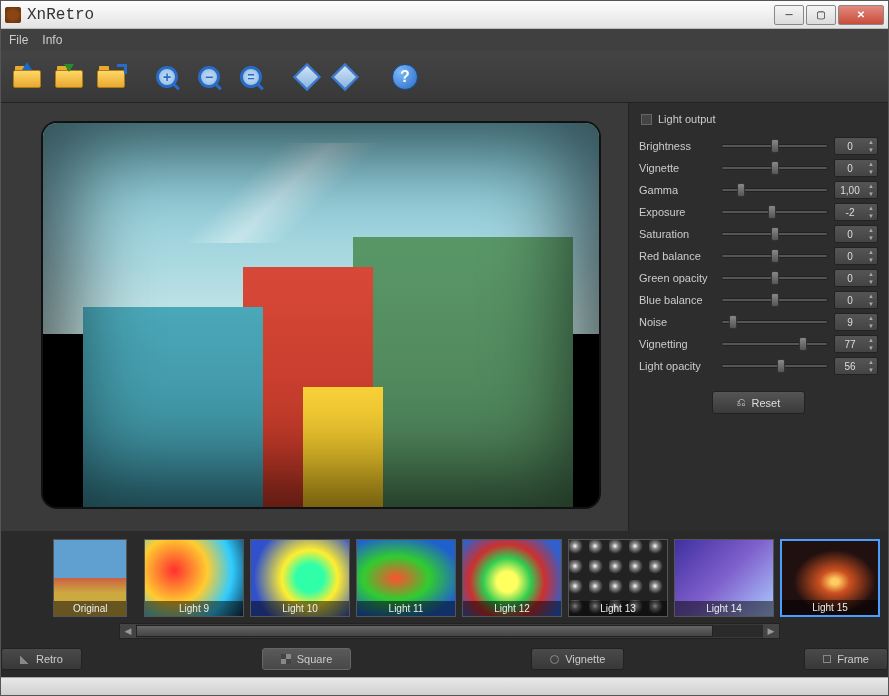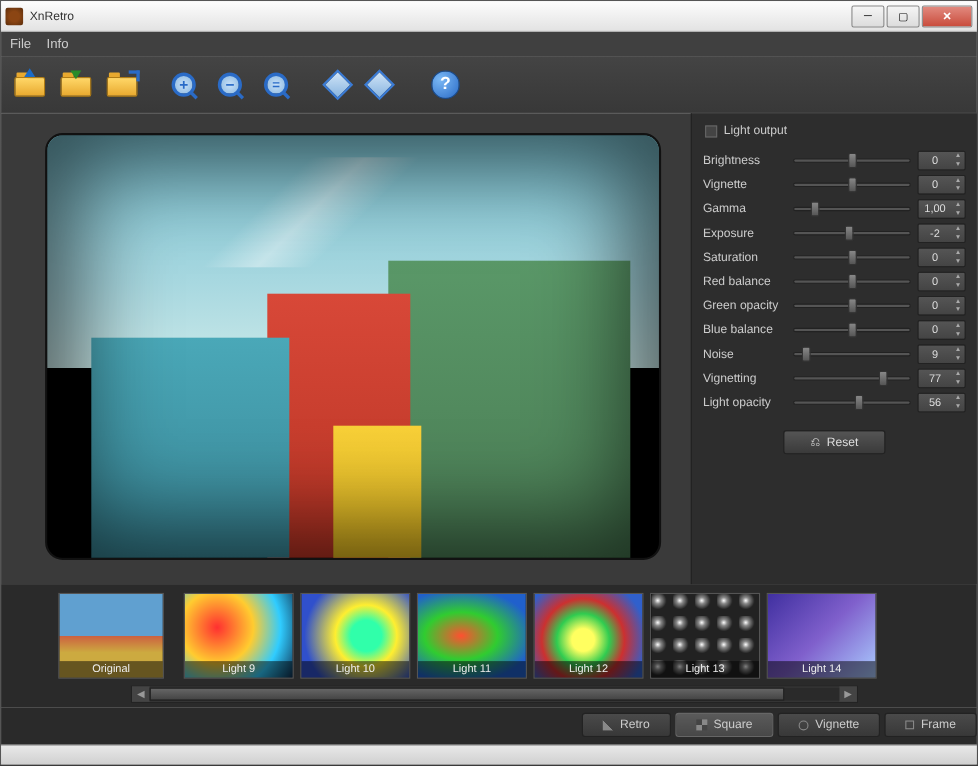--- a/index.html
+++ b/index.html
@@ -2,21 +2,21 @@
 <html><head>
 <meta charset="utf-8">
 <style>
 * { box-sizing: border-box; margin: 0; padding: 0; }
 body { font-family: 'Segoe UI', Tahoma, sans-serif; font-size: 11px; background: #2a2a2a; width: 889px; height: 696px; overflow: hidden; }
 
 
 .window { width: 889px; height: 696px; background: linear-gradient(#e8e8e8, #d0d0d0); border: 1px solid #555; display: flex; flex-direction: column; }
 .titlebar { height: 28px; background: linear-gradient(#fdfdfd, #e3e3e3); display: flex; align-items: center; padding: 0 4px; border-bottom: 1px solid #bbb; }
 .titlebar-icon { width: 16px; height: 16px; background: radial-gradient(circle, #8b4513 40%, #5a2d0c 100%); border-radius: 2px; margin-right: 6px; }
-.titlebar-title { flex: 1; color: #333; font-size: 11px; }
+.titlebar-title { flex: 1; color: #333; font-size: 16px; font-family: Liberation Mono, monospace; }
 .window-controls { display: flex; gap: 2px; }
 .win-btn { width: 30px; height: 20px; border: 1px solid #888; background: linear-gradient(#f5f5f5, #dcdcdc); border-radius: 2px; display: flex; align-items: center; justify-content: center; font-size: 10px; cursor: pointer; }
 .win-btn.close { background: linear-gradient(#e28a7f, #c94c3c); color: #fff; font-weight: bold; width: 46px; }
 .win-btn.max { width: 30px; }
 .win-btn.min { width: 30px; }
 
 
 .menubar { height: 22px; background: #404040; display: flex; align-items: center; padding: 0 8px; color: #ccc; gap: 14px; font-size: 12px; }
 .menu-item { cursor: pointer; }
 
@@ -83,21 +83,21 @@
 .grad6 { background: linear-gradient(135deg, #4030a0, #8060cc, #aaccff); }
 .grad7 { background: radial-gradient(ellipse at 55% 55%, #ffcc60 5%, #cc5020 20%, #201010 55%); }
 .orig-thumb { background: linear-gradient(180deg, #60a0d0 50%, #cc6040 50%, #ccaa40 70%); }
 
 .hscroll { height:16px; background:#3a3a3a; border:1px solid #222; display:flex; align-items:center; margin: 0 100px 0 110px; }
 .hscroll-track{flex:1; height:12px; background:#2a2a2a; position:relative;}
 .hscroll-thumb{position:absolute; left:0; width:92%; height:100%; background:linear-gradient(#666,#444); border:1px solid #222;}
 .hscroll-btn{width:16px; height:14px; background:#444; text-align:center; color:#999; font-size:9px; line-height:14px;}
 
 
-.tabs-row { height:34px; background:#2a2a2a; display:flex; align-items:center; justify-content:flex-end; gap:4px; padding:4px 0 6px 0;}
+.tabs-row { height:34px; background:#2a2a2a; display:flex; align-items:center; justify-content:space-between; gap:4px; padding:4px 0 6px 0;}
 .tab { padding:4px 18px; background:linear-gradient(#4a4a4a,#383838); border:1px solid #222; border-radius:3px; color:#ccc; cursor:pointer; display:flex; align-items:center; gap:6px; font-size:11px;}
 .tab.active { background:linear-gradient(#5a5a5a,#484848); border-color:#666; }
 .tab-ic { width:10px; height:10px; display:inline-block;}
 .ic-wand{ background:linear-gradient(45deg,#888 45%,transparent 45%); }
 .ic-grid{ background:conic-gradient(#888 0 25%,#444 0 50%,#888 0 75%,#444 0); }
 .ic-circ{ border:1px solid #888; border-radius:50%; width:9px; height:9px;}
 .ic-sq{ border:1px solid #888; width:8px; height:8px;}
 
 
 .statusbar { height:18px; background:linear-gradient(#e8e8e8,#d0d0d0); border-top:1px solid #aaa;}
@@ -371,20 +371,24 @@
             <div class="thumb-label">Light 12</div>
           </div>
           <div class="thumb">
             <div class="thumb-img grad5"></div>
             <div class="thumb-label">Light 13</div>
           </div>
           <div class="thumb">
             <div class="thumb-img grad6"></div>
             <div class="thumb-label">Light 14</div>
           </div>
+          <div class="thumb selected">
+            <div class="thumb-img grad7"></div>
+            <div class="thumb-label">Light 15</div>
+          </div>
         </div>
     </div>
     <div class="hscroll">
       <div class="hscroll-btn">◀</div>
       <div class="hscroll-track">
           <div class="hscroll-thumb"></div>
         </div>
       <div class="hscroll-btn">▶</div>
     </div>
   </div>

